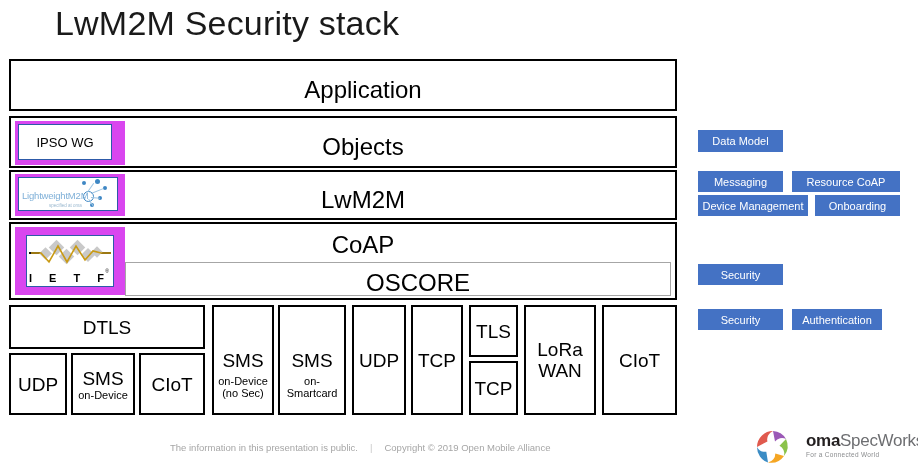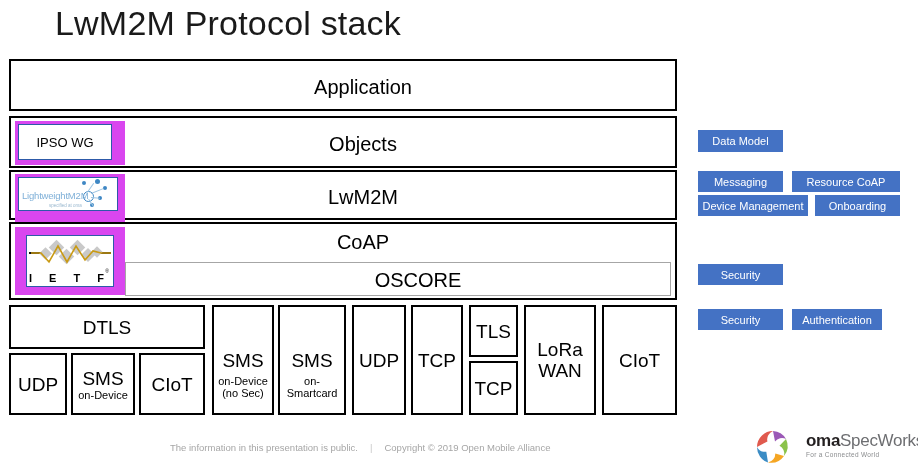--- a/index.html
+++ b/index.html
@@ -24,21 +24,21 @@
   
   .layer{
     position:absolute;
     border:2px solid #000;
     background:#fff;
     box-sizing:border-box;
   }
   .layer-label{
     position:absolute;left:0;right:0;
     text-align:center;
-    font-size:20px;color:#000;
+    font-size:24px;color:#000;
     white-space:nowrap;
     margin-left:40px;
   }
 
   
   .logo-tile{
     position:absolute;
     background:#d946ef;
     box-sizing:border-box;
   }
@@ -128,40 +128,40 @@
   .oma-text{position:absolute;left:54px;top:6px;}
   .oma-main{font-size:17px;font-weight:bold;color:#231f20;letter-spacing:-.3px;line-height:18px;}
   .oma-main .light{font-weight:400;color:#6d6e71;}
   .oma-tag{font-size:6.5px;color:#8a8c8e;letter-spacing:.3px;line-height:8px;margin-top:1px;}
 </style>
 </head>
 <body>
 
 <div id="slide">
 
-  <div class="title">LwM2M Protocol stack</div>
+  <div class="title">LwM2M Security stack</div>
 
   <div class="layer" style="left:9px;top:59px;width:668px;height:52px;">
     <div class="layer-label" style="top:15px;">Application</div>
   </div>
 
   <div class="layer" style="left:9px;top:116px;width:668px;height:52px;">
     <div class="layer-label" style="top:15px;">Objects</div>
 
     <div class="logo-tile" style="left:4px;top:3px;width:110px;height:44px;">
       <div class="logo-inner" style="left:3px;top:3px;width:94px;height:36px;">
         <div class="ipso-text">IPSO WG</div>
       </div>
     </div>
   </div>
 
   <div class="layer" style="left:9px;top:170px;width:668px;height:50px;">
     <div class="layer-label" style="top:14px;">LwM2M</div>
 
-    <div class="logo-tile" style="left:4px;top:2px;width:110px;height:52px;">
+    <div class="logo-tile" style="left:4px;top:2px;width:110px;height:42px;">
       <div class="logo-inner" style="left:3px;top:3px;width:100px;height:34px;">
 
         <div class="lw-ring" style="left:64px;top:13px;width:9px;height:9px;"></div>
         <div class="lw-node" style="left:63px;top:3px;width:4px;height:4px;"></div>
         <div class="lw-node" style="left:76px;top:1px;width:5px;height:5px;"></div>
         <div class="lw-node" style="left:84px;top:8px;width:4px;height:4px;"></div>
         <div class="lw-node" style="left:79px;top:18px;width:4px;height:4px;"></div>
         <div class="lw-node" style="left:71px;top:25px;width:4px;height:4px;"></div>
         <div class="lw-line" style="left:68px;top:14px;width:11px;transform:rotate(-55deg);"></div>
         <div class="lw-line" style="left:72px;top:15px;width:13px;transform:rotate(-22deg);"></div>

